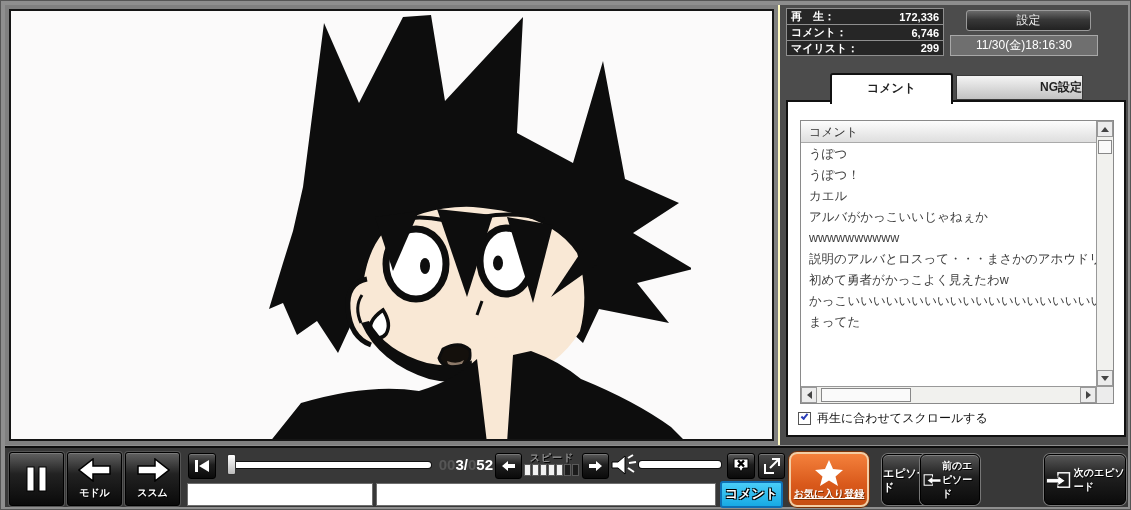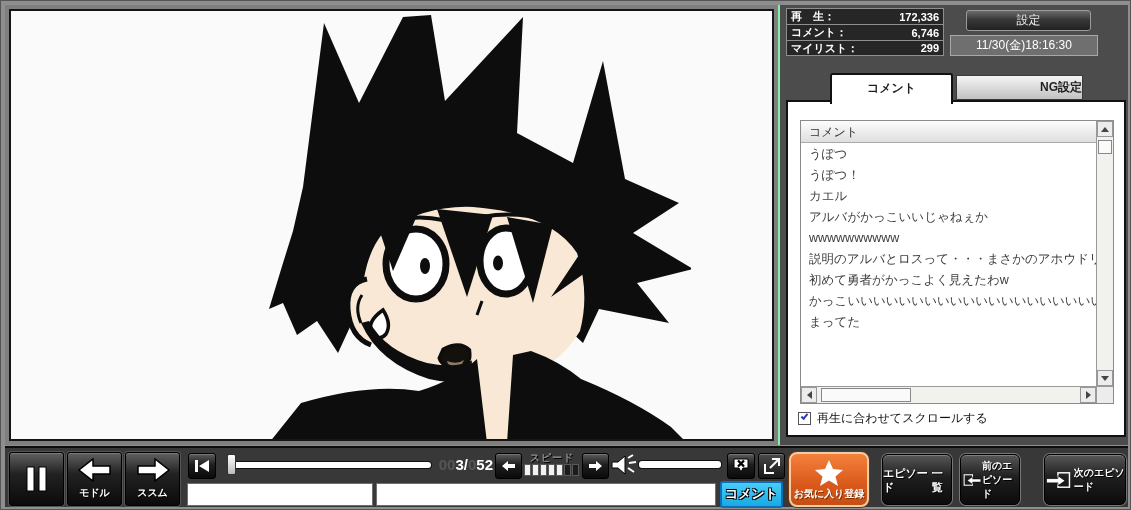--- a/index.html
+++ b/index.html
@@ -6,21 +6,21 @@
   html,body { width:1131px; height:510px; }
   body { font-family:"Liberation Sans","DejaVu Sans",sans-serif; background:#8e8e8e; position:relative; overflow:hidden; }
   .stage { position:absolute; left:0; top:0; width:1131px; height:510px; background:#8e8e8e; border:1px solid #555; }
 
   
   .video-frame { position:absolute; left:4px; top:4px; width:773px; height:440px; background:#7f7f7f; }
   .video-screen { position:absolute; left:4px; top:4px; width:765px; height:432px; background:#fbfafa; border:2px solid #151515; overflow:hidden; }
   .video-screen svg { position:absolute; left:120px; top:0; }
 
   
-  .side-panel { position:absolute; left:777px; top:4px; width:350px; height:440px; background:#4c4c4c; border-left:2px solid #86efac; }
+  .side-panel { position:absolute; left:777px; top:4px; width:350px; height:440px; background:#4c4c4c; border-left:2px solid #fef9c3; }
   .stats-box { position:absolute; left:6px; top:3px; width:158px; }
   .stat-row { display:flex; justify-content:space-between; align-items:center; height:16px; background:#262626; border:1px solid #8f8f8f; border-bottom:none; padding:0 4px; }
   .stat-row:last-child { border-bottom:1px solid #8f8f8f; }
   .stat-label { color:#fff; font-size:11px; font-weight:bold; letter-spacing:0; }
   .stat-value { color:#fff; font-size:11px; font-weight:bold; }
   .settings-btn { position:absolute; left:186px; top:5px; width:125px; height:21px; background:linear-gradient(#6a6a6a,#383838 45%,#222); border:1px solid #9a9a9a; border-radius:3px; color:#eee; font-size:12px; text-align:center; line-height:19px; cursor:pointer; }
   .date-box { position:absolute; left:170px; top:30px; width:148px; height:21px; background:#6f6f6f; border:1px solid #a8a8a8; color:#fff; font-size:12px; text-align:center; line-height:19px; }
 
   .tab-comment { position:absolute; left:50px; top:68px; width:123px; height:31px; background:#fff; border:2px solid #111; border-bottom:none; border-radius:3px 3px 0 0; color:#222; font-size:12px; font-weight:bold; text-align:center; line-height:27px; z-index:3; cursor:pointer; }
   .tab-ng { position:absolute; left:176px; top:70px; width:127px; height:25px; background:linear-gradient(#f4f4f4,#c2c2c2); border:1px solid #3a3a3a; color:#222; font-size:12px; font-weight:bold; text-align:right; line-height:23px; z-index:2; cursor:pointer; }
@@ -64,21 +64,21 @@
   .speed-blocks { position:absolute; left:519px; top:16px; display:flex; gap:1px; }
   .spd-block { width:7px; height:12px; background:#1c1c1c; border:1px solid #5a5a5a; }
   .spd-block.on { background:#f2f2f2; }
 
   .vol-track { position:absolute; left:634px; top:13px; width:82px; height:7px; background:#fff; border-radius:3px; box-shadow:0 0 0 1px #111; }
 
   .text-input { position:absolute; top:35px; height:23px; background:#fff; border:1px solid #6e6e6e; font-size:12px; padding:0 4px; color:#111; }
   .comment-send { position:absolute; left:715px; top:33px; width:63px; height:27px; background:linear-gradient(#49cdf8,#17aae4); border:2px solid #0f6fb4; border-radius:3px; color:#fff; font-size:13px; font-weight:bold; text-align:center; line-height:22px; text-shadow:1px 1px 0 #000, -1px -1px 0 #000, 1px -1px 0 #000, -1px 1px 0 #000; cursor:pointer; }
 
   .fav-btn { position:absolute; left:784px; top:4px; width:80px; height:55px; background:linear-gradient(#f4813c,#d9591b 60%,#c64e12); border:2px solid #f3cda4; border-radius:8px; box-shadow:0 0 0 1px #7a3208; display:flex; flex-direction:column; align-items:center; justify-content:center; cursor:pointer; }
-  .fav-btn .lbl { color:#fff; font-size:10px; font-weight:bold; text-shadow:1px 1px 0 #7a3000; }
+  .fav-btn .lbl { color:#fff; font-size:10px; font-weight:bold; text-shadow:1px 1px 0 #7a3000;text-decoration:underline; }
   .ep-btn { position:absolute; top:6px; height:51px; background:linear-gradient(#575757,#1f1f1f 45%,#0b0b0b); border:1px solid #000; border-radius:6px; box-shadow:inset 0 1px 0 #808080, 0 0 0 1px #777; display:flex; flex-direction:row; align-items:center; justify-content:center; color:#fff; font-size:10px; font-weight:bold; text-shadow:1px 1px 0 #000; cursor:pointer; }
   .ep-list-btn { font-size:11px; line-height:14px; }
 </style>
 </head>
 <body>
 
 <div class="stage">
 
   <div class="video-frame">
     <div class="video-screen">
@@ -280,21 +280,21 @@
         <path d="M15,1 L19,10 L29,11 L21.5,17.5 L24,27 L15,21.5 L6,27 L8.5,17.5 L1,11 L11,10 Z" fill="#fff"></path>
       </svg>
       <span class="lbl">お気に入り登録</span>
     </div>
 
     <div class="ep-btn ep-list-btn" style="left:877px;width:70px;">
       <span>エピソード</span>
       <span>一覧</span>
     </div>
 
-    <div class="ep-btn" style="left:955px;width:60px;">
+    <div class="ep-btn" style="left:915px;width:60px;">
       <svg width="40" height="24" viewBox="0 0 40 24">
         <rect x="6" y="2" width="16" height="20" fill="none" stroke="#fff" stroke-width="2"></rect>
         <path d="M22,6 L22,10 L38,10 L38,16 L22,16 L22,20 L12,13 Z" fill="#fff" stroke="#000" stroke-width="1"></path>
       </svg>
       <span>前のエピソード</span>
     </div>
 
     <div class="ep-btn" style="left:1039px;width:82px;">
       <svg width="40" height="24" viewBox="0 0 40 24">
         <rect x="18" y="2" width="16" height="20" fill="none" stroke="#fff" stroke-width="2"></rect>

